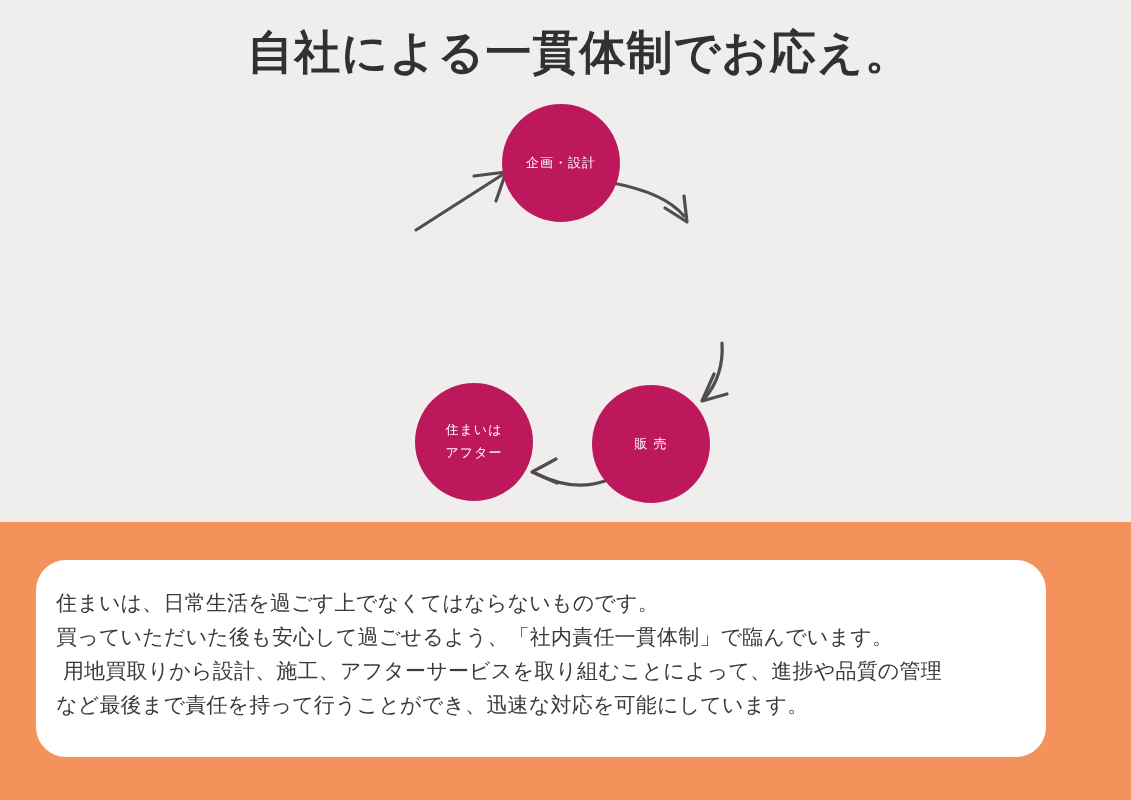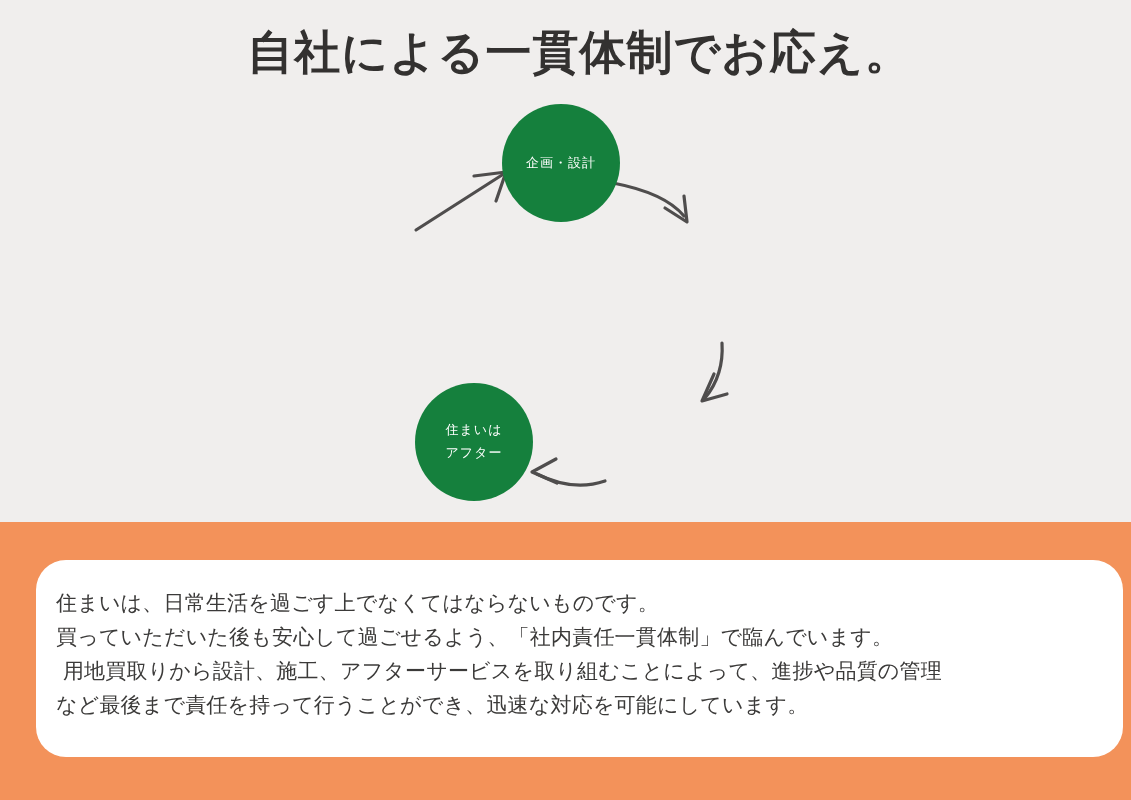--- a/index.html
+++ b/index.html
@@ -55,21 +55,21 @@
     width: 1131px;
     height: 522px;
     pointer-events: none;
   }
 
   .node-circle {
     position: absolute;
     width: 118px;
     height: 118px;
     border-radius: 50%;
-    background: #15803d;
+    background: #be185d;
     color: #ffffff;
     display: flex;
     flex-direction: column;
     align-items: center;
     justify-content: center;
     text-align: center;
     font-family: "DejaVu Sans", "Liberation Sans", sans-serif;
     font-size: 13px;
     font-weight: 400;
     line-height: 1.75;
@@ -92,21 +92,21 @@
     top: 522px;
     width: 1131px;
     height: 278px;
     background: #f3925a;
   }
 
   #message-card {
     position: absolute;
     left: 36px;
     top: 38px;
-    width: 1087px;
+    width: 1010px;
     height: 197px;
     background: #ffffff;
     border-radius: 30px;
     box-sizing: border-box;
     padding: 26px 0 0 20px;
   }
 
   #message-text {
     font-family: "DejaVu Sans", "Liberation Sans", sans-serif;
     font-size: 21px;
@@ -146,20 +146,23 @@
         <path d="M 416 230 Q 455 205 502 175" fill="none" stroke="#4f4d4d" stroke-width="3.2" stroke-linecap="round"></path>
         <path d="M 474 176 L 506 172 L 496 201" fill="none" stroke="#4f4d4d" stroke-width="3.2" stroke-linecap="round" stroke-linejoin="round"></path>
       </g>
     </svg>
 
     <div class="node-circle" id="node-planning">
       <span class="node-line">企画・設計</span>
     </div>
 
 
+    <div class="node-circle" id="node-sales">
+      <span class="node-line">販 売</span>
+    </div>
 
     <div class="node-circle" id="node-aftercare">
       <span class="node-line">住まいは</span>
       <span class="node-line">アフター</span>
     </div>
 
 
   </div>
 </div>
 

